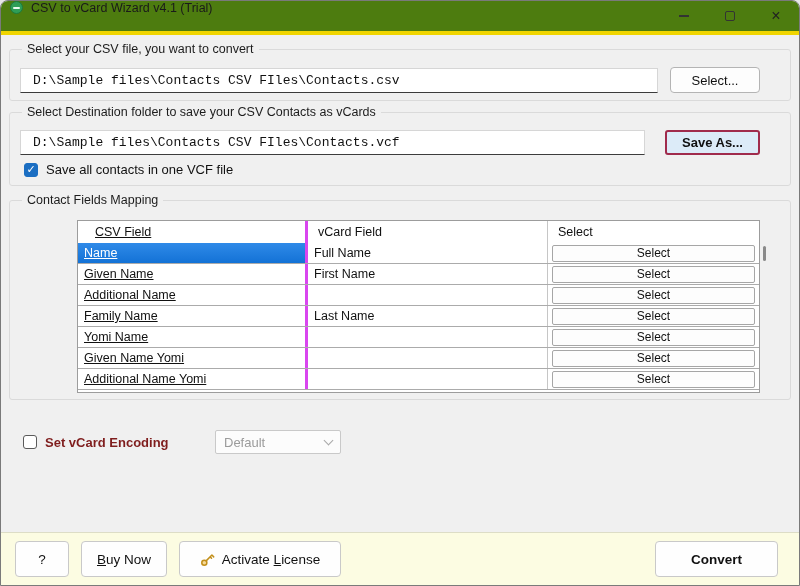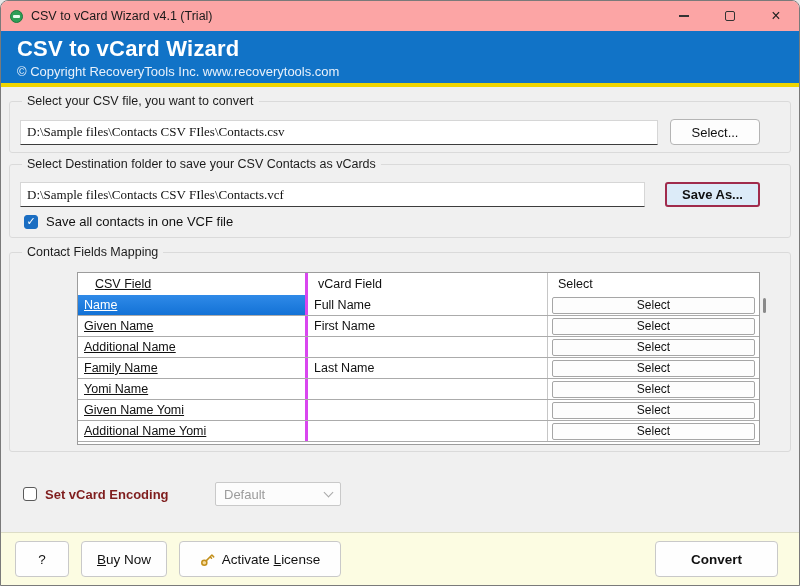--- a/index.html
+++ b/index.html
@@ -7,22 +7,22 @@
   .window {
     width: 800px; height: 586px;
     border: 1px solid #7a7a7a;
     border-radius: 8px 8px 0 0;
     overflow: hidden;
     display: flex; flex-direction: column;
     background: #f0f0f0;
   }
   
   .titlebar {
-    height: 30px; background: #fca5a5; flex: 0 0 30px;
-    display: flex; align-items: center;
+    height: 30px; background: #4d7c0f; flex: 0 0 30px;
+    display: flex; align-items: flex-start;
   }
   .app-icon {
     width: 13px; height: 13px; border-radius: 50%;
     background: #2f9e57; border: 1px solid #1d7a3e;
     margin-left: 9px; position: relative; flex: 0 0 13px;
   }
   .app-icon::after {
     content: ""; position: absolute; left: 2px; top: 4.5px;
     width: 7px; height: 2.5px; background: #eafbef; border-radius: 1px;
   }
@@ -49,22 +49,22 @@
     position: absolute; top: -8px; left: 12px; background: #f0f0f0;
     padding: 0 5px; font-size: 12.5px; color: #1c1c1c; white-space: nowrap;
   }
   .gb1 { margin-top: 14px; height: 52px; }
   .gb2 { margin-top: 11px; height: 74px; }
   .gb3 { margin-top: 14px; height: 200px; }
   .gb-row { display: flex; align-items: center; padding: 17px 30px 0 10px; }
   .path-input {
     flex: 1 1 auto; height: 25px; background: #ffffff;
     border: 1px solid #d6d6d6; border-bottom: 1px solid #3c3c3c;
-    font-family: Liberation Serif, serif; font-size: 13px; color: #111;
-    padding: 0 6px;
+    font-family: Liberation Mono, monospace; font-size: 13px; color: #111;
+    padding: 0 12px;
   }
   .btn {
     height: 26px; background: #fdfdfd; border: 1px solid #b4b4b4; border-radius: 4px;
     font-family: "Liberation Sans", sans-serif; font-size: 13px; color: #111;
     cursor: default;
   }
   .select-file-btn { width: 90px; margin-left: 12px; flex: 0 0 90px; }
   .saveas-btn {
     width: 95px; margin-left: 20px; flex: 0 0 95px; height: 25px;
     background: #dcebf8; border: 2px solid #a02b4c; border-radius: 3px; font-weight: bold;
@@ -143,24 +143,20 @@
         <span class="min-glyph"></span>
       </button>
     <button class="win-btn">
         <span class="max-glyph"></span>
       </button>
     <button class="win-btn">
         <span class="close-glyph">×</span>
       </button>
   </div>
 
-  <div class="header">
-    <div class="header-title">CSV to vCard Wizard</div>
-    <div class="header-copy">© Copyright RecoveryTools Inc. www.recoverytools.com</div>
-  </div>
   <div class="accent-line"></div>
 
   <div class="content">
 
     <div class="groupbox gb1">
       <span class="gb-label">Select your CSV file, you want to convert</span>
       <div class="gb-row">
         <input class="path-input" type="text" value="D:\Sample files\Contacts CSV FIles\Contacts.csv" style="">
         <button class="btn select-file-btn">Select...</button>
       </div>

